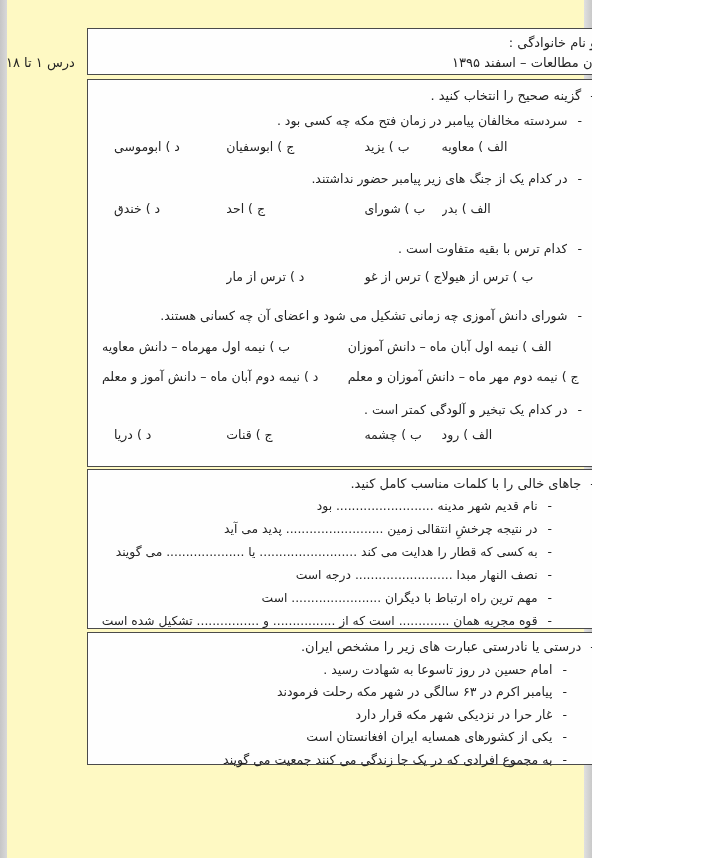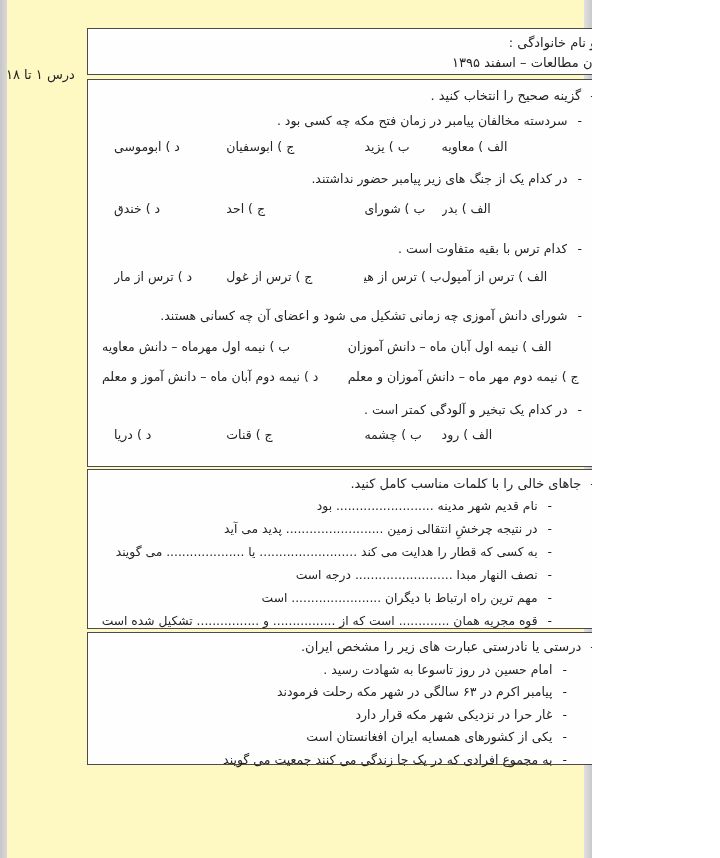--- a/index.html
+++ b/index.html
@@ -18,21 +18,21 @@
   .edge-strip.right{right:0;width:8px;background:linear-gradient(90deg,#e0e0e0,#c9c9c9);}
   .box{
     position:absolute;left:87px;width:538px;
     background:#fefefe;
     border:1.5px solid #4b4b4b;
     box-sizing:border-box;
   }
   
   .hdr{top:28px;height:47px;padding:4px 8px 0 8px;font-size:13px;line-height:20px;}
   .hdr-line2{position:relative;}
-  .lesson-range{position:absolute;left:20px;right:auto;top:12px;width:230px;text-align:left;direction:rtl;}
+  .lesson-range{position:absolute;left:20px;right:auto;top:0;width:230px;text-align:left;direction:rtl;}
   .lesson-range span{display:inline-block;transform:translateX(-110px);}
   
   .sec1{top:79px;height:388px;}
   .sec2{top:469px;height:160px;}
   .sec3{top:632px;height:133px;}
   .sec-title{display:flex;gap:9px;padding:0 22px 0 10px;font-size:13px;line-height:20px;}
   .sec1 .sec-title{margin-top:6px;}
   .sec2 .sec-title,.sec3 .sec-title{margin-top:4px;line-height:19px;}
   .q{display:flex;gap:10px;padding:0 42px 0 12px;font-size:12.5px;line-height:20px;}
   .dash{flex:0 0 auto;}
@@ -87,21 +87,20 @@
       <span class="opt">ب ) شورای</span>
       <span class="opt">ج ) احد</span>
       <span class="opt">د ) خندق</span>
     </div>
 
     <div class="q mt20">
       <span class="dash">-</span>
       <span class="txt">کدام ترس با بقیه متفاوت است .</span>
     </div>
     <div class="opts4 mt8">
-      <span class="opt">الف ) ترس از آمپول</span>
       <span class="opt">ب ) ترس از هیولا</span>
       <span class="opt">ج ) ترس از غول</span>
       <span class="opt">د ) ترس از مار</span>
     </div>
 
     <div class="q mt19">
       <span class="dash">-</span>
       <span class="txt">شورای دانش آموزی چه زمانی تشکیل می شود و اعضای آن چه کسانی هستند.</span>
     </div>
     <div class="opts2 mt11">

